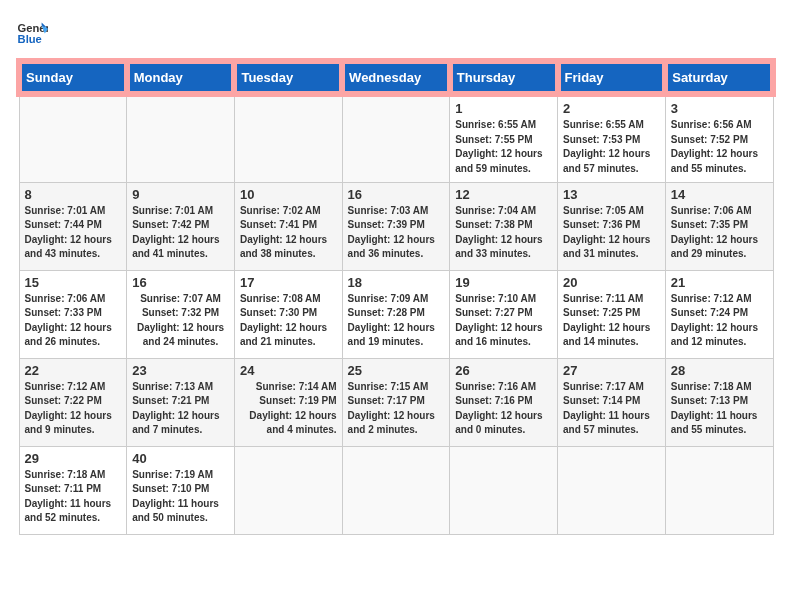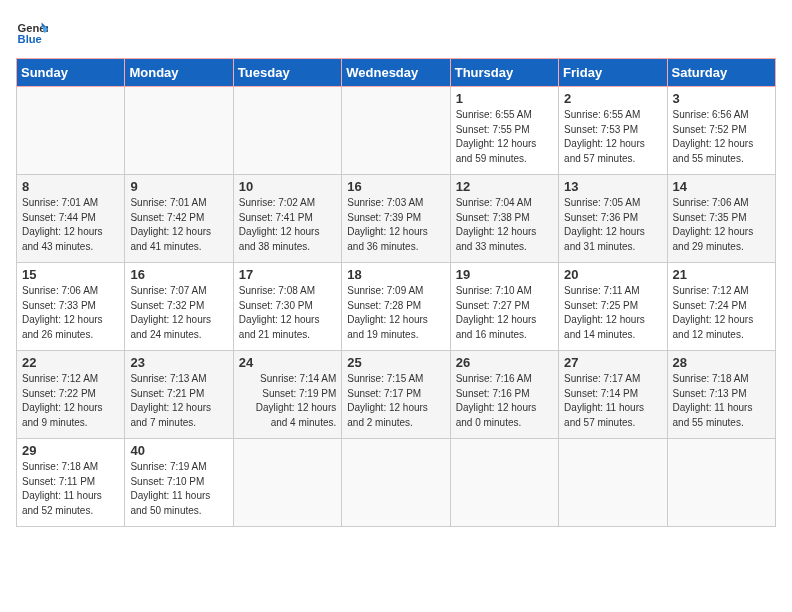--- a/index.html
+++ b/index.html
@@ -40,21 +40,21 @@
       border-collapse: collapse;
       table-layout: fixed;
     }
     thead tr th {
       background: #1565c0;
       color: #fff;
       font-size: 13px;
       font-weight: bold;
       padding: 6px 4px;
       text-align: left;
-      border: 1px solid #fca5a5;
+      border: 6px solid #fca5a5;
     }
     tbody tr td {
       border: 1px solid #ccc;
       vertical-align: top;
       padding: 4px 5px;
       font-size: 10.5px;
       color: #333;
       height: 88px;
       background: #fff;
     }
@@ -63,20 +63,21 @@
     }
     .day-num {
       font-size: 13px;
       font-weight: bold;
       margin-bottom: 2px;
     }
     .day-info {
       font-size: 10px;
       line-height: 1.45;
       color: #333;
+      font-weight: bold;
     }
     td.empty { background: #f9f9f9; }
   </style>
 </head>
 <body>
 
 <div class="header">
   <div class="logo">
     <svg class="logo-icon" viewBox="0 0 40 40">
       <text x="2" y="20" font-size="14" font-weight="bold" fill="#333">General</text>
@@ -189,21 +190,21 @@
       <tr>
         <td>
           <div class="day-num">15</div>
           <div class="day-info" style="white-space: pre-line;">Sunrise: 7:06 AM
 Sunset: 7:33 PM
 Daylight: 12 hours
 and 26 minutes.</div>
         </td>
         <td>
           <div class="day-num">16</div>
-          <div class="day-info" style="white-space: pre-line;">Sunrise: 7:07 AM
+          <div class="day-info" style="white-space: pre-line; text-align: center;">Sunrise: 7:07 AM
 Sunset: 7:32 PM
 Daylight: 12 hours
 and 24 minutes.</div>
         </td>
         <td>
           <div class="day-num">17</div>
           <div class="day-info" style="white-space: pre-line;">Sunrise: 7:08 AM
 Sunset: 7:30 PM
 Daylight: 12 hours
 and 21 minutes.</div>

